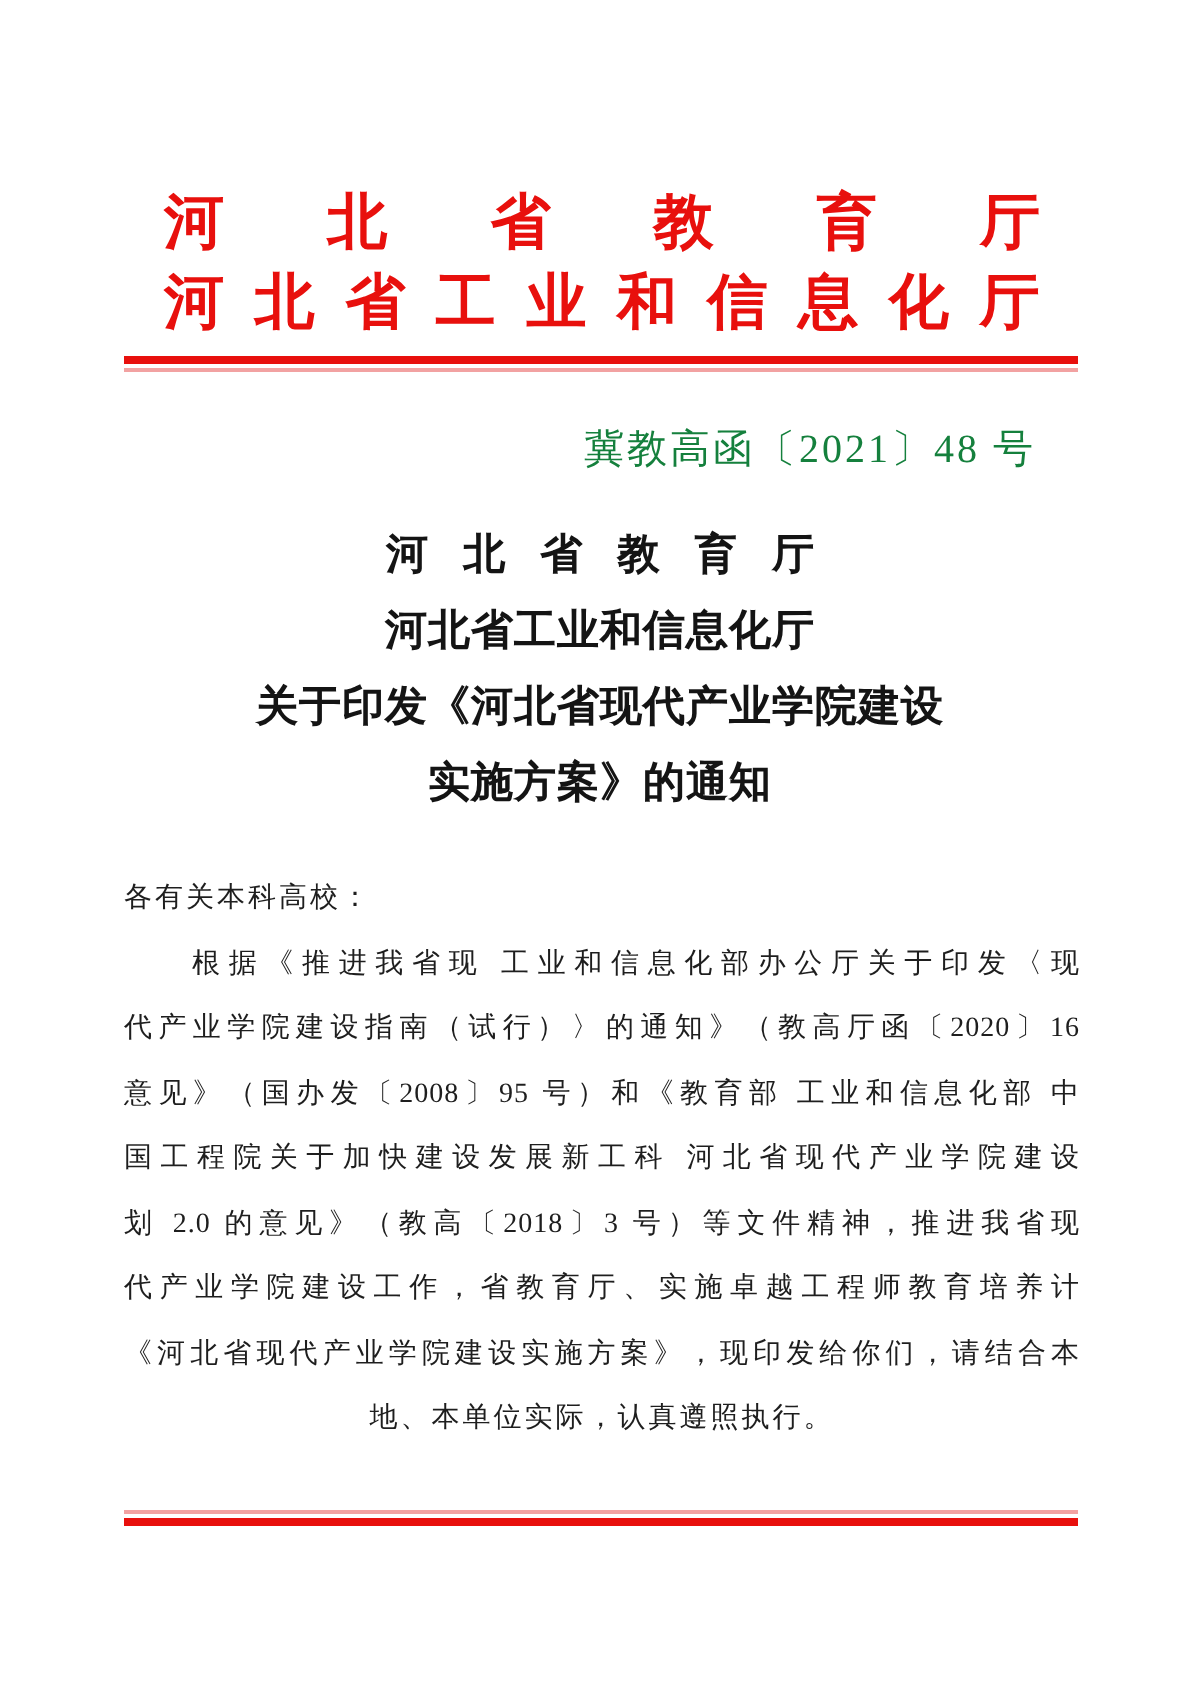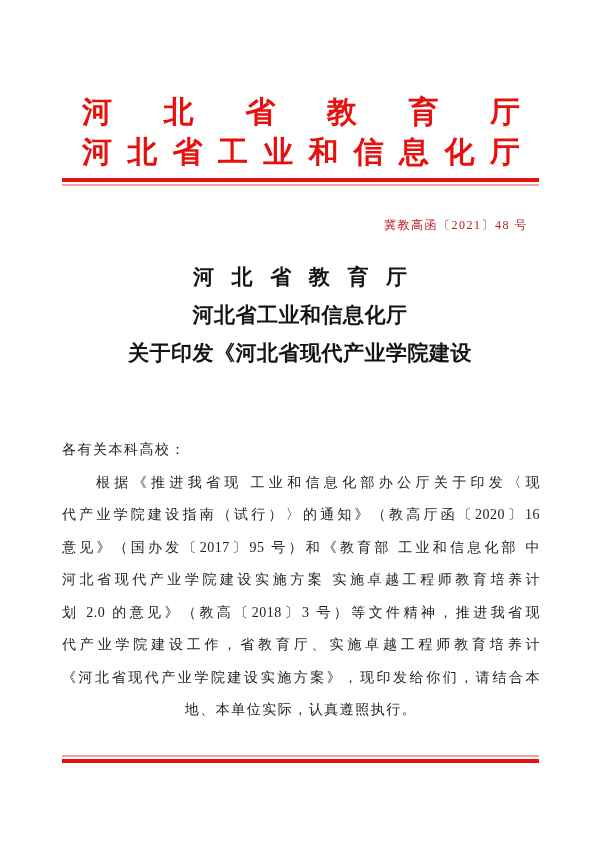--- a/index.html
+++ b/index.html
@@ -54,28 +54,28 @@
   .rule-top .gap   { height: 2px; }
   .rule-top .thin  { height: 2px; background: #f2a2a2; }
   .rule-bottom { top: 755px; }
   .rule-bottom .thin  { height: 2px; background: #f2a2a2; }
   .rule-bottom .gap   { height: 2px; }
   .rule-bottom .thick { height: 4px; background: #e8100d; }
 
   
   .doc-number {
     position: absolute;
-    left: 70px;
+    left: 60px;
     top: 213px;
     width: 458px;
-    font-size: 12px;
+    font-size: 20px;
     line-height: 24px;
     text-align: right;
     letter-spacing: 1.5px;
-    color: #b91c1c;
+    color: #15803d;
     white-space: nowrap;
   }
 
   
   .title-block {
     position: absolute;
     left: 0;
     top: 258px;
     width: 600px;
     text-align: center;
@@ -140,28 +140,29 @@
     <div class="gap"></div>
     <div class="thin"></div>
   </div>
 
   <div class="doc-number">冀教高函〔2021〕48 号</div>
 
   <div class="title-block">
     <div class="t-line t1">河北省教育厅</div>
     <div class="t-line t2">河北省工业和信息化厅</div>
     <div class="t-line t3">关于印发《河北省现代产业学院建设</div>
+    <div class="t-line t4">实施方案》的通知</div>
   </div>
 
   <div class="body-block">
     <div class="bline salutation">各有关本科高校：</div>
     <div class="bline just indent">根据《推进我省现 工业和信息化部办公厅关于印发〈现</div>
     <div class="bline just">代产业学院建设指南（试行）〉的通知》（教高厅函〔2020〕16</div>
-    <div class="bline just">意见》（国办发〔2017〕95 号）和《教育部 工业和信息化部 中</div>
-    <div class="bline just">河北省现代产业学院建设实施方案 实施卓越工程师教育培养计</div>
+    <div class="bline just">意见》（国办发〔2008〕95 号）和《教育部 工业和信息化部 中</div>
+    <div class="bline just">国工程院关于加快建设发展新工科 河北省现代产业学院建设</div>
     <div class="bline just">划 2.0 的意见》（教高〔2018〕3 号）等文件精神，推进我省现</div>
     <div class="bline just">代产业学院建设工作，省教育厅、实施卓越工程师教育培养计</div>
     <div class="bline just">《河北省现代产业学院建设实施方案》，现印发给你们，请结合本</div>
     <div class="bline lastline">地、本单位实际，认真遵照执行。</div>
   </div>
 
   <div class="rule rule-bottom">
     <div class="thin"></div>
     <div class="gap"></div>
     <div class="thick"></div>

